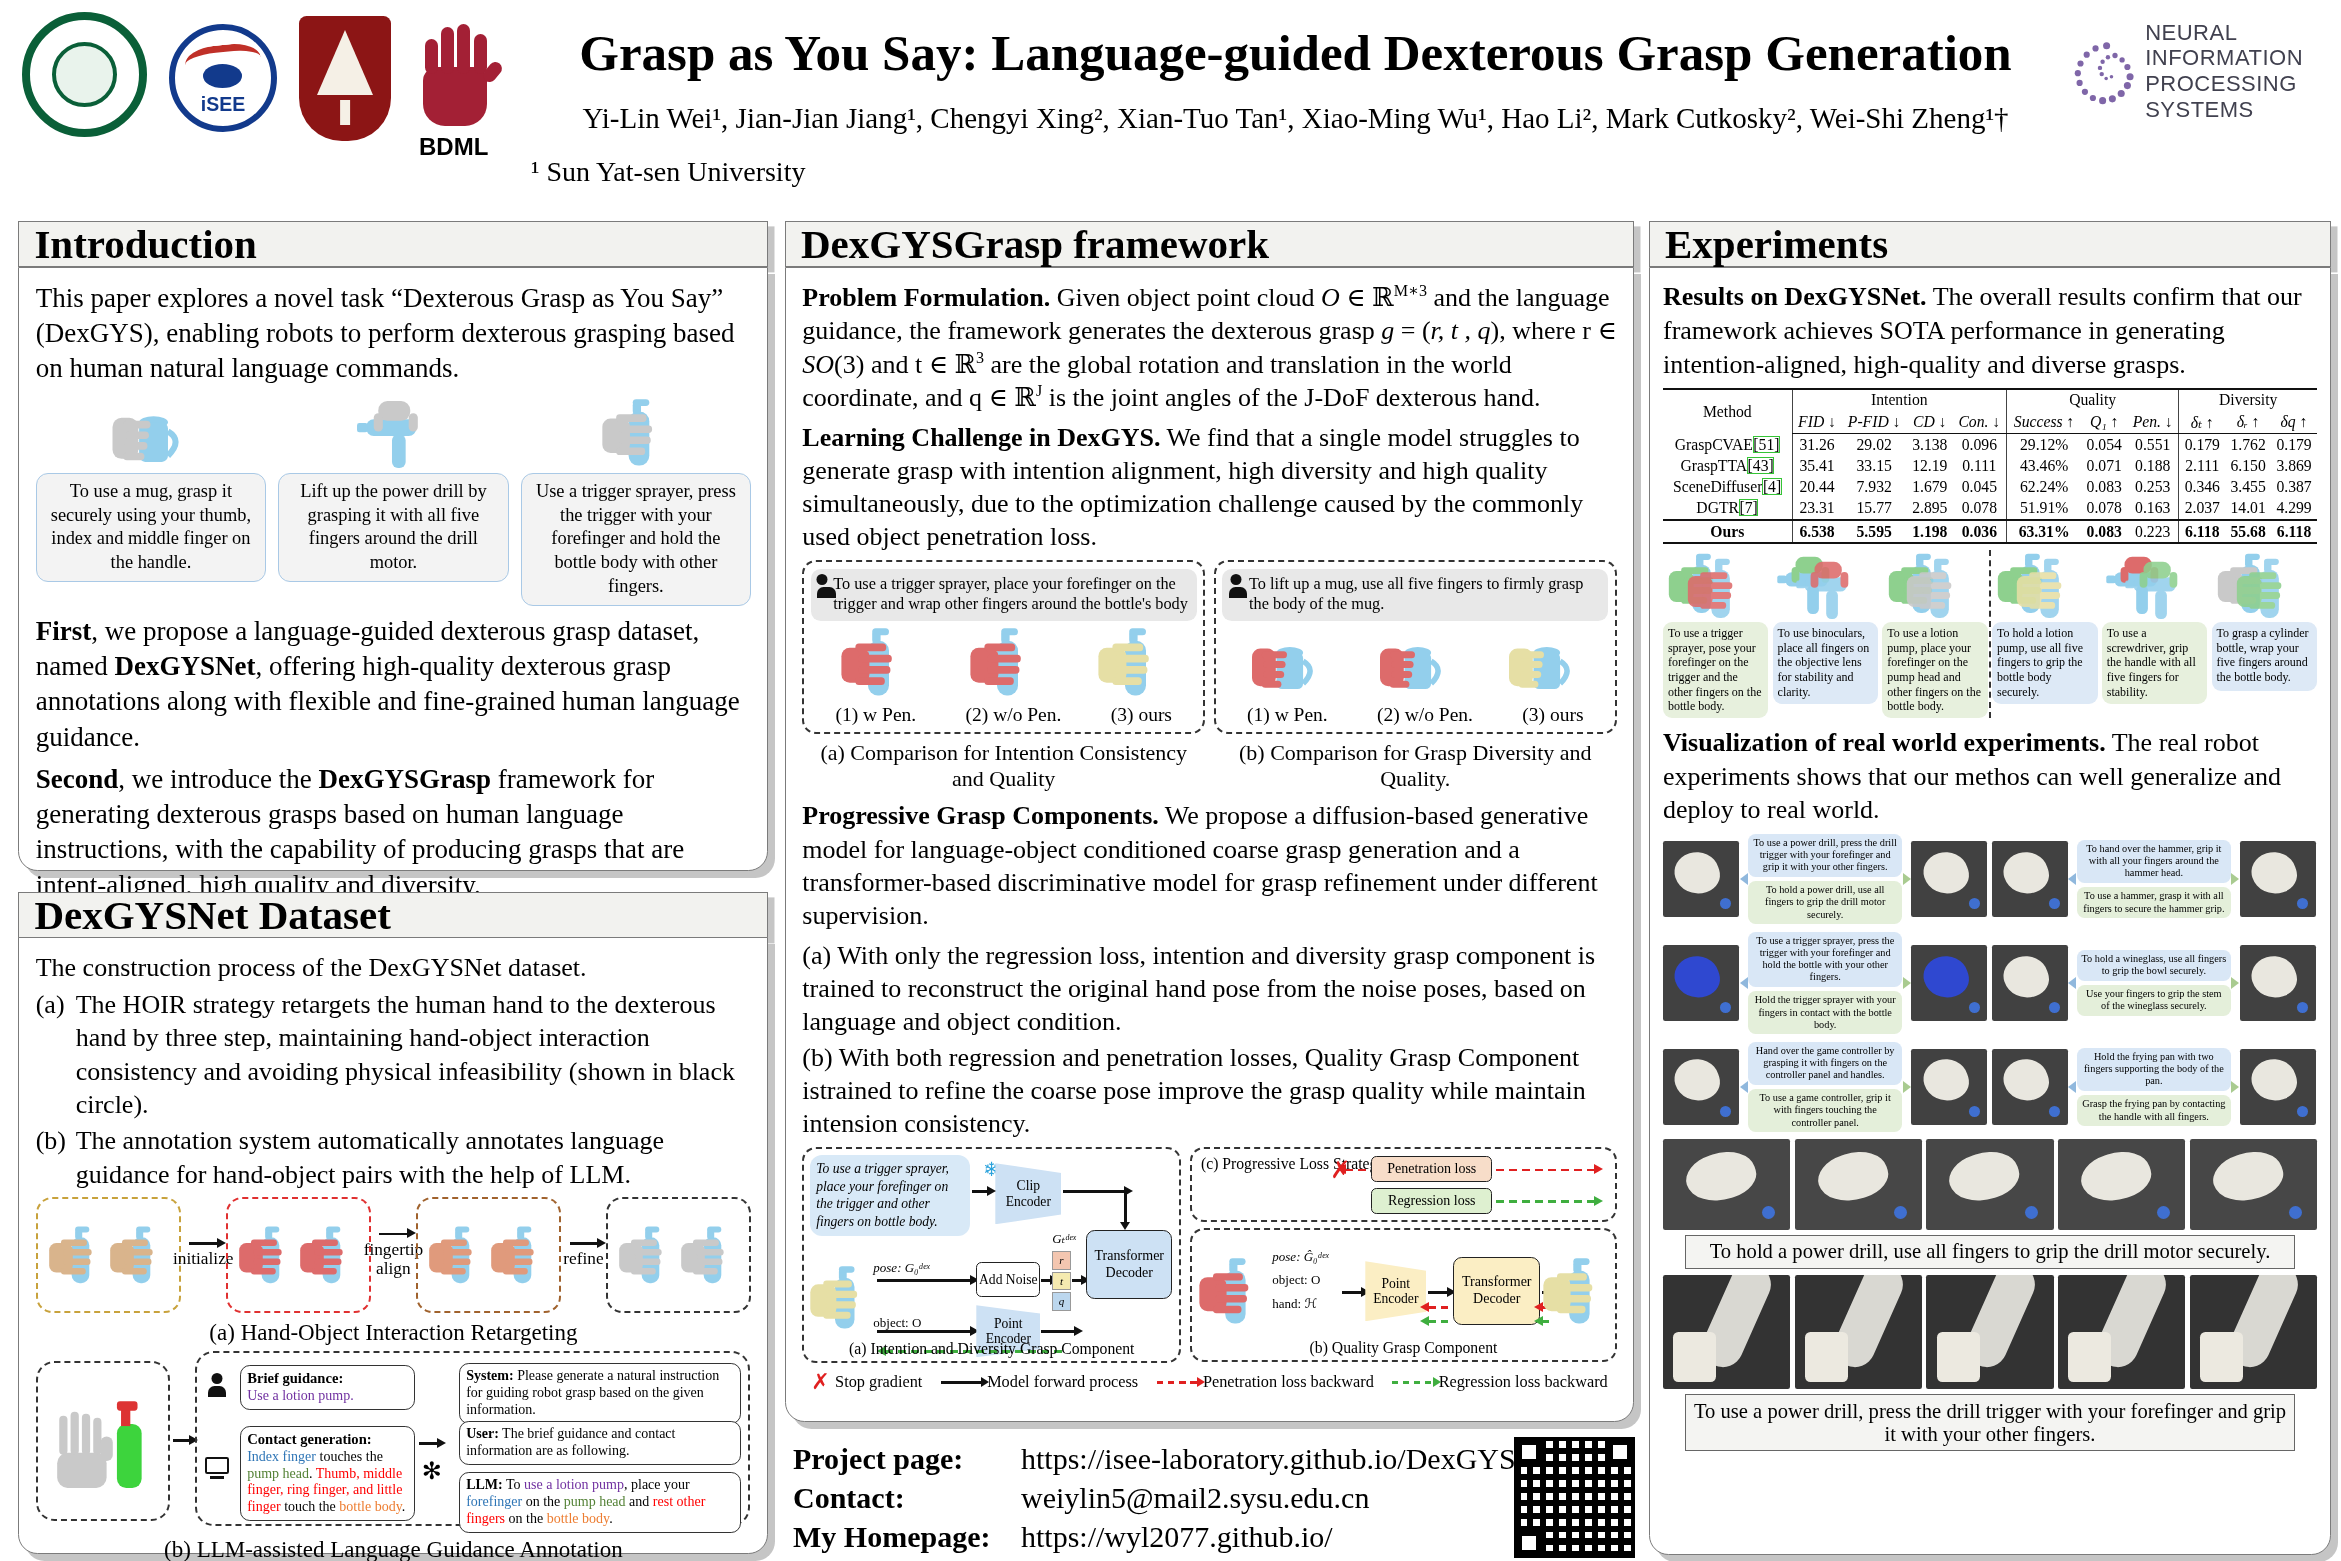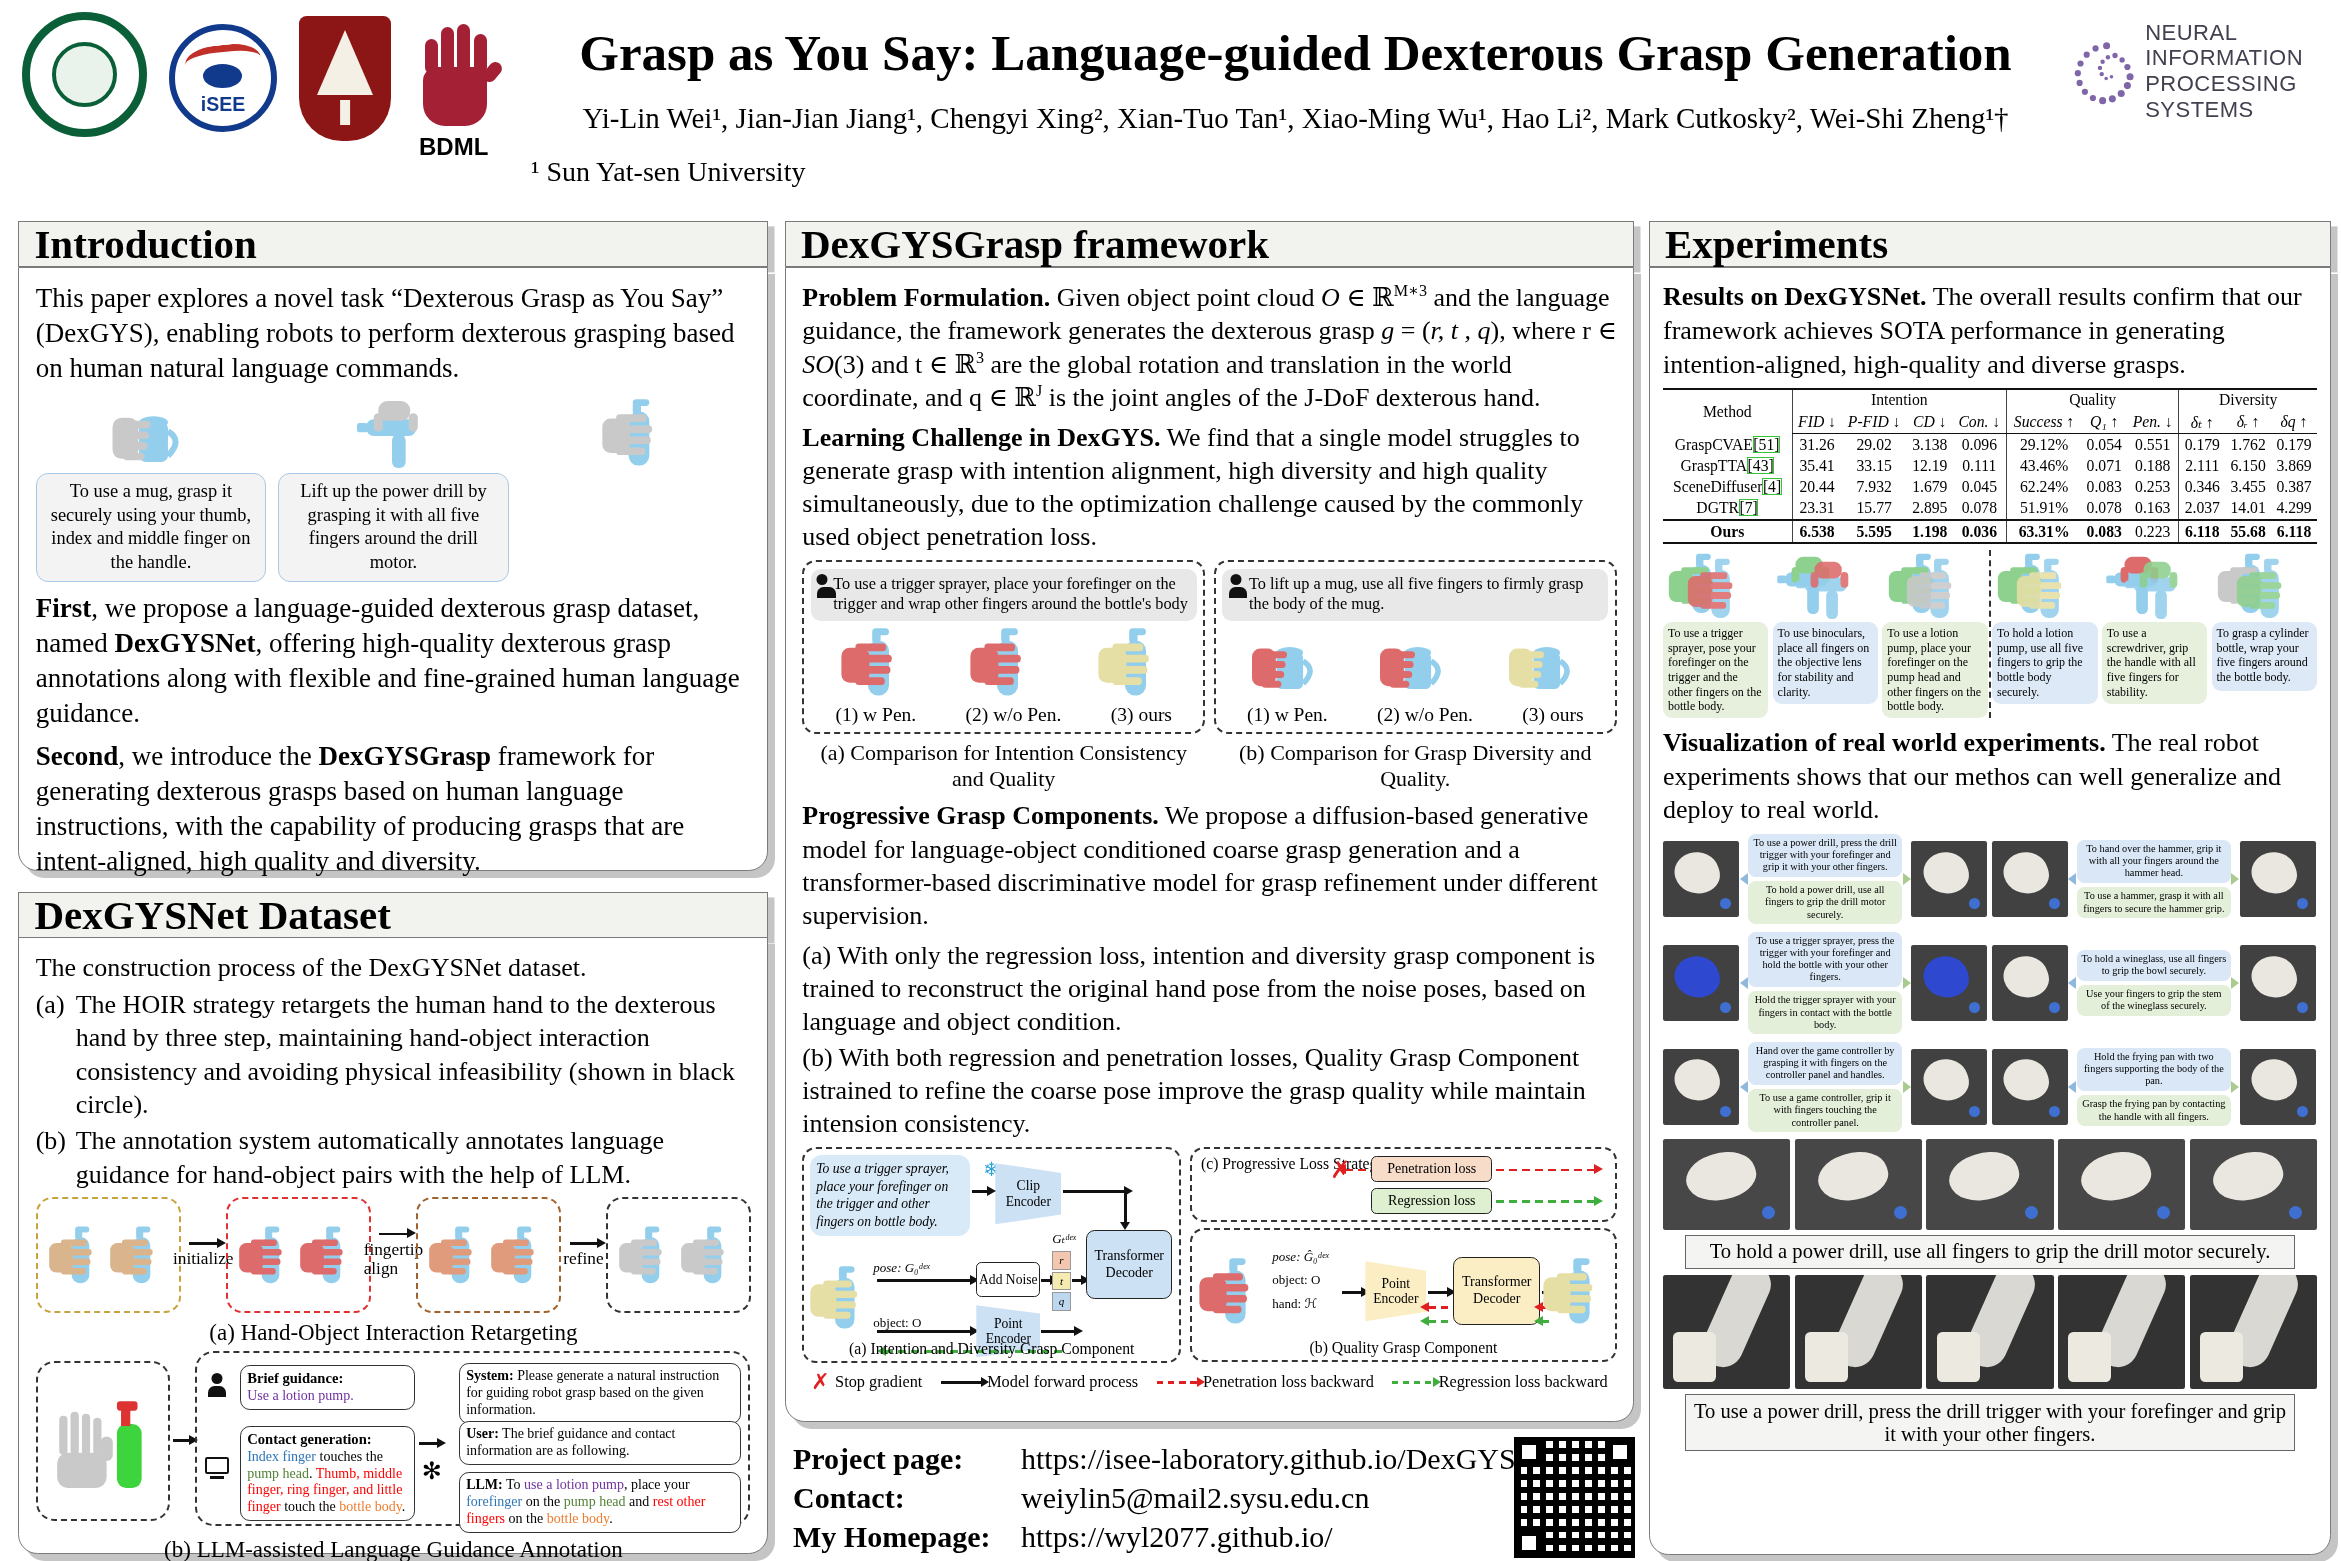--- a/index.html
+++ b/index.html
@@ -58,21 +58,21 @@
   .grasp.green{--h:#8ed08e}.grasp.tan{--h:#d9b48c}.grasp.salmon{--h:#e09a7c}
   
   .ret{display:flex;align-items:center;justify-content:space-between;height:120px;margin-top:4.3px;}
   .ret-box{width:145px;height:116px;border:2.7px dashed #333;border-radius:16.3px;display:flex;
     align-items:center;justify-content:center;gap:2.2px;box-sizing:border-box;}
   .ret-box.c1{border-color:#c8a23c}.ret-box.c2{border-color:#e03030}.ret-box.c3{border-color:#a0622d}.ret-box.c4{border-color:#333}
   .ret-ar{display:flex;flex-direction:column;align-items:center;width:43px;}
   .ln{width:28px;height:2.7px;background:#111;position:relative;}
   .ln::after{content:"";position:absolute;right:-8.7px;top:-4.3px;border-left:9.8px solid #111;
     border-top:5.4px solid transparent;border-bottom:5.4px solid transparent;}
-  .ret-lab{font-size:17.3px;margin-top:4.3px;text-align:left;line-height:1.1;}
+  .ret-lab{font-size:17.3px;margin-top:4.3px;text-align:center;line-height:1.1;}
   
   .anno{position:relative;height:182px;margin-top:5.4px;}
   .anno-hand{position:absolute;left:0;top:9.8px;width:134px;height:160px;border:2.7px dashed #333;border-radius:18.4px;
     display:flex;align-items:center;justify-content:center;box-sizing:border-box;}
   .anno-big{position:absolute;left:159px;top:0;right:1.1px;bottom:6.5px;border:2.7px dashed #333;border-radius:18.4px;box-sizing:border-box;}
   .abox{position:absolute;background:#fff;border:1.6px solid #333;border-radius:9.8px;padding:4.3px 6.5px;
     font-size:14px;line-height:1.2;box-sizing:border-box;}
   .albl{font-weight:bold;font-size:14.6px;}
   .harrow{position:absolute;height:2.7px;background:#111;}
   .harrow::after{content:"";position:absolute;right:-8.7px;top:-4.3px;border-left:9.8px solid #111;
@@ -331,20 +331,21 @@
             </svg>
         </div>
         <div class="card-cap">Lift up the power drill by grasping it with all five fingers around the drill motor.</div>
       </div>
       <div class="card">
         <div class="card-img">
           <svg class="grasp gray" width="81" height="76" viewBox="0 0 100 110">
               <use href="#g-bottle"></use>
             </svg>
         </div>
+        <div class="card-cap">Use a trigger sprayer, press the trigger with your forefinger and hold the bottle body with other fingers.</div>
       </div>
     </div>
     <p class="pt"><span class="b">First</span><span>, we propose a language-guided dexterous grasp dataset, named </span><span class="b">DexGYSNet</span><span>, offering high-quality dexterous grasp annotations along with flexible and fine-grained human language guidance.</span></p>
     <p class="pt" style="margin-bottom:0"><span class="b">Second</span><span>, we introduce the </span><span class="b">DexGYSGrasp</span><span> framework for generating dexterous grasps based on human language instructions, with the capability of producing grasps that are intent-aligned, high quality and diversity.</span></p>
   </div>
 
   <div class="sec-header" style="left:18.4px;top:892px;width:750px;height:46px">
     <span>DexGYSNet Dataset</span>
   </div>
   <div class="panel" style="left:18.4px;top:937px;width:750px;height:617px;font-size:26px">

